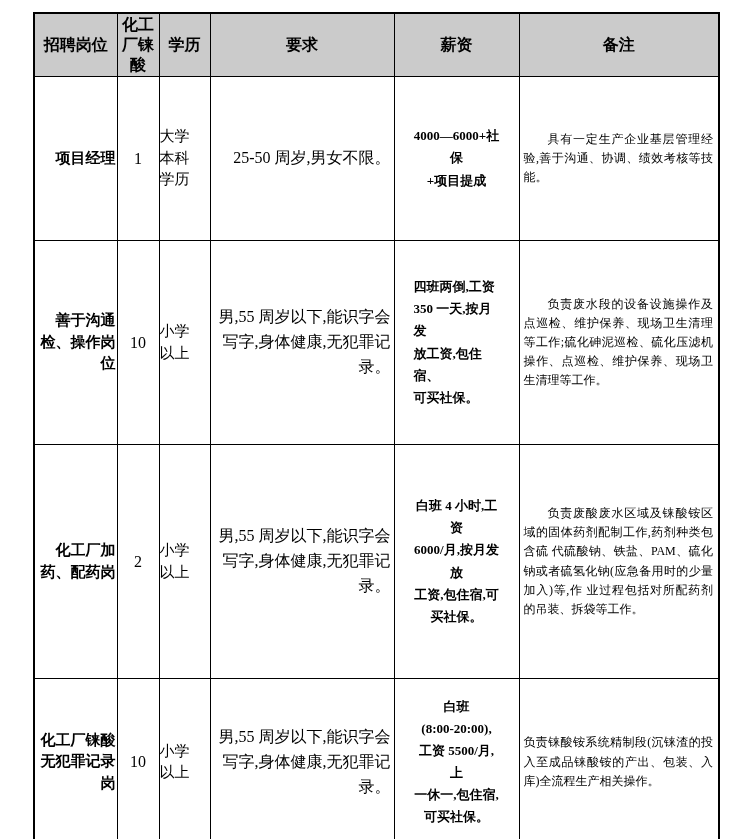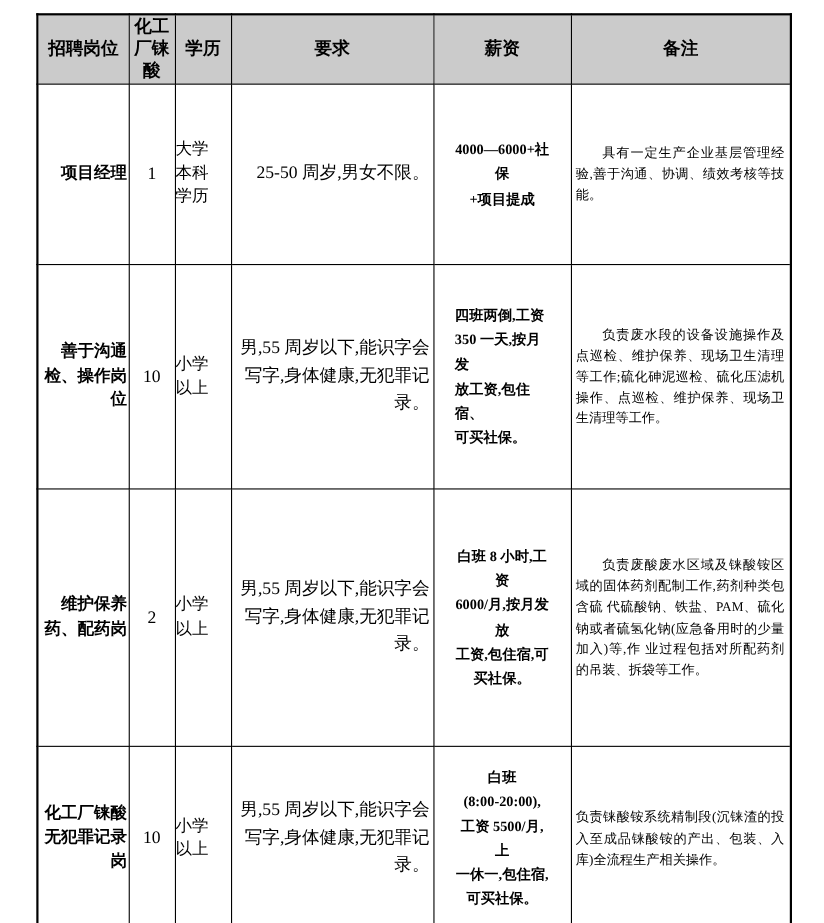--- a/index.html
+++ b/index.html
@@ -124,27 +124,27 @@
       <td class="edu">小学
 以上</td>
       <td class="req">男,55 周岁以下,能识字会写字,身体健康,无犯罪记录。</td>
       <td class="sal sal-l">四班两倒,工资
 350 一天,按月发
 放工资,包住宿、
 可买社保。</td>
       <td class="rem indent">负责废水段的设备设施操作及点巡检、维护保养、现场卫生清理等工作;硫化砷泥巡检、硫化压滤机操作、点巡检、维护保养、现场卫生清理等工作。</td>
     </tr>
     <tr class="r2">
-      <td class="pos">维护保养
+      <td class="pos">化工厂加
 药、配药岗</td>
       <td class="cnt">2</td>
       <td class="edu">小学
 以上</td>
       <td class="req">男,55 周岁以下,能识字会写字,身体健康,无犯罪记录。</td>
-      <td class="sal">白班 8 小时,工资
+      <td class="sal">白班 4 小时,工资
 6000/月,按月发放
 工资,包住宿,可
 买社保。</td>
       <td class="rem indent">负责废酸废水区域及铼酸铵区域的固体药剂配制工作,药剂种类包含硫 代硫酸钠、铁盐、PAM、硫化钠或者硫氢化钠(应急备用时的少量加入)等,作 业过程包括对所配药剂的吊装、拆袋等工作。</td>
     </tr>
     <tr class="r3">
       <td class="pos">化工厂铼酸
 无犯罪记录
 岗</td>
       <td class="cnt">10</td>

